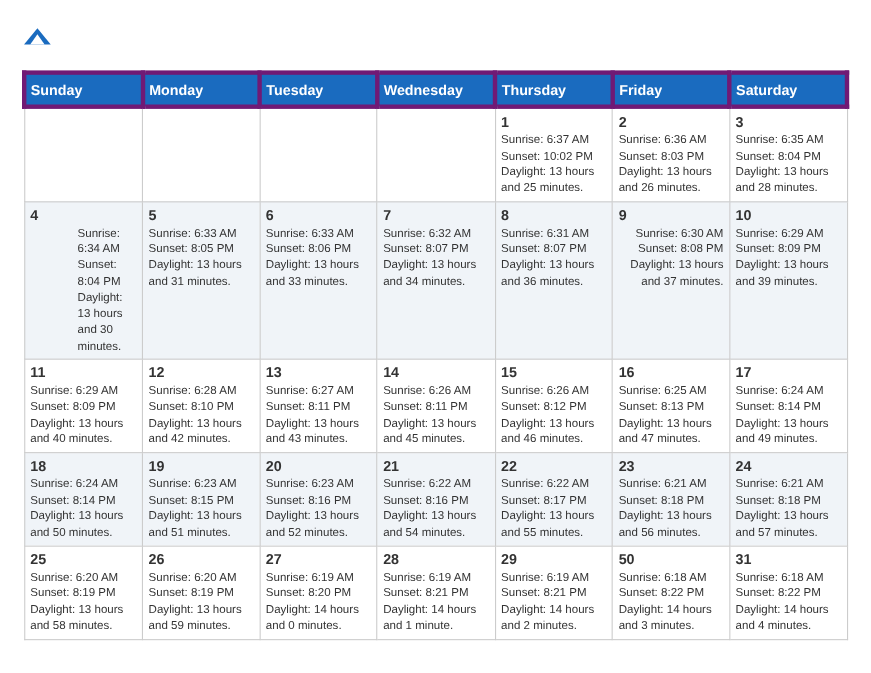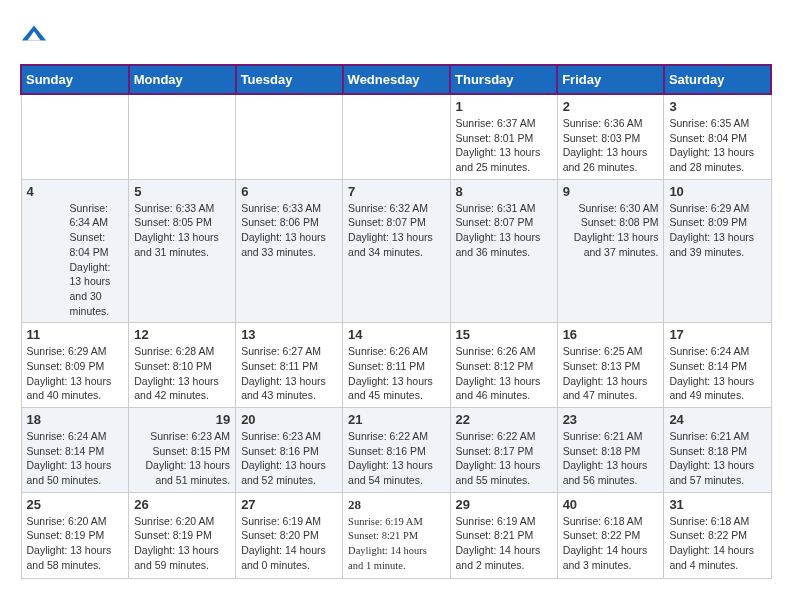--- a/index.html
+++ b/index.html
@@ -57,21 +57,21 @@
       border-collapse: collapse;
       border: 1px solid #ccc;
     }
     .calendar th {
       background: #1a6bbf;
       color: #fff;
       font-size: 13px;
       font-weight: bold;
       padding: 6px 4px;
       text-align: left;
-      border: 2px solid #701a75;
+      border: 4px solid #701a75;
     }
     .calendar td {
       vertical-align: top;
       padding: 4px 5px;
       border: 1px solid #ccc;
       width: 108px;
       min-height: 80px;
       font-size: 11px;
       background: #fff;
     }
@@ -131,21 +131,21 @@
   </thead>
   <tbody id="calendar-body">
   <tr>
         <td class="empty-cell"></td>
         <td class="empty-cell"></td>
         <td class="empty-cell"></td>
         <td class="empty-cell"></td>
         <td style="background: rgb(255, 255, 255);">
           <span class="day-number">1</span>
           <div class="day-info" style="white-space: pre-line;">Sunrise: 6:37 AM
-Sunset: 8:01 PM
+Sunset: 10:02 PM
 Daylight: 13 hours
 and 25 minutes.</div>
         </td>
         <td style="background: rgb(255, 255, 255);">
           <span class="day-number">2</span>
           <div class="day-info" style="white-space: pre-line;">Sunrise: 6:36 AM
 Sunset: 8:03 PM
 Daylight: 13 hours
 and 26 minutes.</div>
         </td>
@@ -260,21 +260,21 @@
         </td>
       </tr>
       <tr>
         <td style="background: rgb(240, 244, 248);">
           <span class="day-number">18</span>
           <div class="day-info" style="white-space: pre-line;">Sunrise: 6:24 AM
 Sunset: 8:14 PM
 Daylight: 13 hours
 and 50 minutes.</div>
         </td>
-        <td style="background: rgb(240, 244, 248); text-align: right;">
+        <td style="background: rgb(240, 244, 248);">
           <span class="day-number">19</span>
           <div class="day-info" style="white-space: pre-line;">Sunrise: 6:23 AM
 Sunset: 8:15 PM
 Daylight: 13 hours
 and 51 minutes.</div>
         </td>
         <td style="background: rgb(240, 244, 248);">
           <span class="day-number">20</span>
           <div class="day-info" style="white-space: pre-line;">Sunrise: 6:23 AM
 Sunset: 8:16 PM
@@ -325,36 +325,36 @@
 Daylight: 13 hours
 and 59 minutes.</div>
         </td>
         <td style="background: rgb(255, 255, 255);">
           <span class="day-number">27</span>
           <div class="day-info" style="white-space: pre-line;">Sunrise: 6:19 AM
 Sunset: 8:20 PM
 Daylight: 14 hours
 and 0 minutes.</div>
         </td>
-        <td style="background: rgb(255, 255, 255); font-family: Liberation Serif, serif;">
+        <td style="background: rgb(255, 255, 255);">
           <span class="day-number">28</span>
           <div class="day-info" style="white-space: pre-line;">Sunrise: 6:19 AM
 Sunset: 8:21 PM
 Daylight: 14 hours
 and 1 minute.</div>
         </td>
         <td style="background: rgb(255, 255, 255);">
           <span class="day-number">29</span>
           <div class="day-info" style="white-space: pre-line;">Sunrise: 6:19 AM
 Sunset: 8:21 PM
 Daylight: 14 hours
 and 2 minutes.</div>
         </td>
         <td style="background: rgb(255, 255, 255);">
-          <span class="day-number">40</span>
+          <span class="day-number">50</span>
           <div class="day-info" style="white-space: pre-line;">Sunrise: 6:18 AM
 Sunset: 8:22 PM
 Daylight: 14 hours
 and 3 minutes.</div>
         </td>
         <td style="background: rgb(255, 255, 255);">
           <span class="day-number">31</span>
           <div class="day-info" style="white-space: pre-line;">Sunrise: 6:18 AM
 Sunset: 8:22 PM
 Daylight: 14 hours

